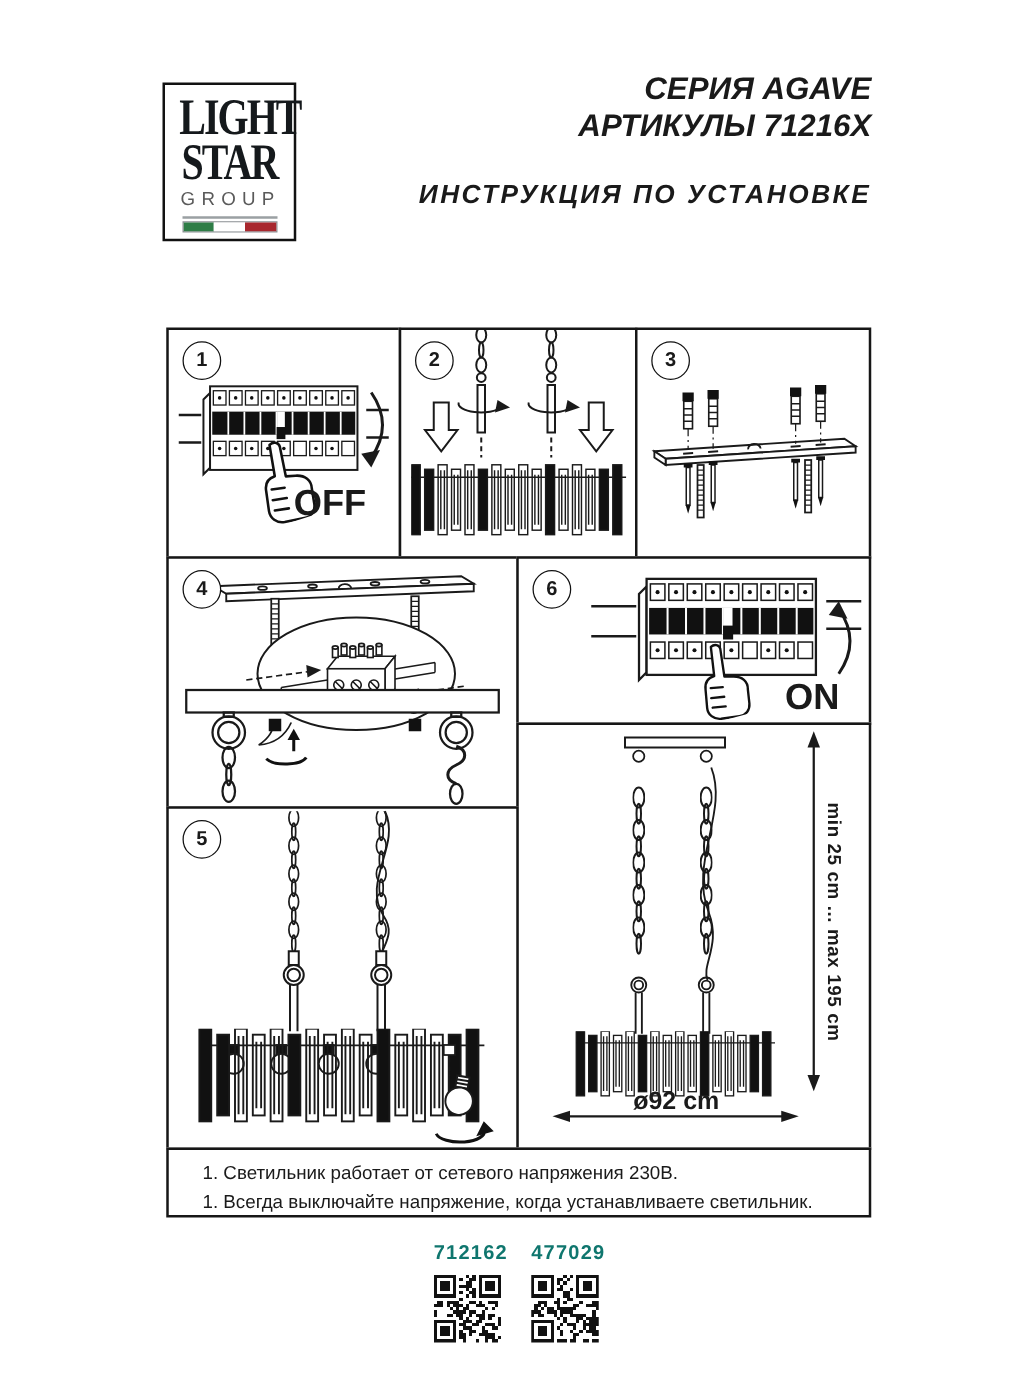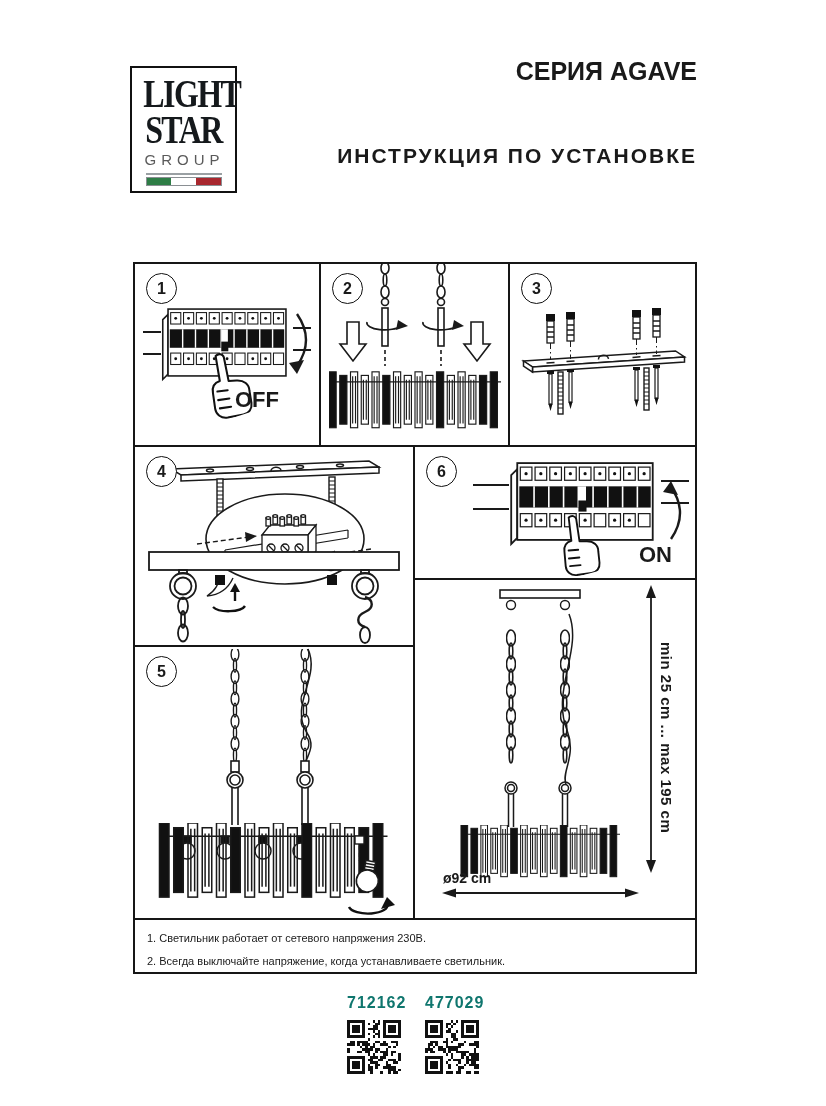--- a/index.html
+++ b/index.html
@@ -9,35 +9,35 @@
   .logo{position:absolute;left:130px;top:66px;width:107px;height:127px;border:2px solid #111;
         box-sizing:border-box;text-align:center;padding-top:7px;background:#fff;}
   .logo-word{font-family:"Liberation Serif",serif;font-weight:bold;font-size:41px;line-height:36px;
         letter-spacing:-2px;transform:scaleX(.78);transform-origin:50% 50%;color:#15191c;}
   .logo-group{font-size:15px;letter-spacing:5px;color:var(--logo_gray,#5a5a5a);margin-top:4px;padding-left:2px;}
   .logo-flag{width:76px;margin:5px auto 0;border-top:2px solid #9aa0a3;padding-top:2px;}
   .flag-stripes{display:flex;height:7px;border:1px solid #8a8f93;}
   .flag-stripes span{flex:1;}
   .fg{background:var(--flag_green,#2e7d46);} .fw{background:var(--flag_white,#fff);} .fr{background:var(--flag_red,#a8272e);}
   
-  .h-block{position:absolute;right:129px;text-align:right;font-weight:bold;}
+  .h-block{position:absolute;right:129px;text-align:right;font-weight:bold;font-style:italic;}
   .h-top{top:56px;font-size:25px;line-height:30px;letter-spacing:0;}
   .h-instr{top:141px;font-size:21px;line-height:30px;}
   .h-instr .l1{letter-spacing:2px;}
   
   .panel{position:absolute;border:2px solid #161616;box-sizing:border-box;background:#fff;}
   .badge{position:absolute;left:11px;top:9px;width:29px;height:29px;border:1.7px solid #111;border-radius:50%;
          display:flex;align-items:center;justify-content:center;font-size:16px;font-weight:bold;z-index:3;background:#fff;}
   .art{position:absolute;left:0;top:0;width:100%;height:100%;}
-  .switch-label{position:absolute;font-size:22px;font-weight:bold;z-index:2;}
+  .switch-label{position:absolute;font-size:29px;font-weight:bold;z-index:2;}
   .vdim-label{position:absolute;left:243px;top:62px;writing-mode:vertical-rl;text-orientation:mixed;
          font-size:15px;font-weight:bold;white-space:nowrap;letter-spacing:.5px;}
-  .hdim-label{position:absolute;left:28px;top:290px;width:196px;text-align:left;font-size:14px;font-weight:bold;}
+  .hdim-label{position:absolute;left:28px;top:290px;width:196px;text-align:center;font-size:20px;font-weight:bold;}
   
-  .notes{padding:7px 12px;font-size:11px;line-height:23px;}
+  .notes{padding:7px 27px;font-size:15px;line-height:23px;}
   
   .footer{position:absolute;left:0;top:994px;width:100%;display:flex;justify-content:center;gap:24px;}
   .product{width:54px;text-align:center;}
   .pcode{font-size:16px;font-weight:bold;letter-spacing:1px;color:#0f766e;margin-bottom:8px;}
   .qr{width:54px;height:54px;margin:0 auto;}
 </style>
 </head>
 <body>
 
 <svg style="position:absolute;width:0;height:0" aria-hidden="true">
@@ -177,20 +177,21 @@
       <div class="flag-stripes">
           <span class="fg"></span>
           <span class="fw"></span>
           <span class="fr"></span>
         </div>
     </div>
   </div>
 
   <div class="h-block h-top">
     <div>СЕРИЯ AGAVE</div>
+    <div>АРТИКУЛЫ 71216X</div>
   </div>
   <div class="h-block h-instr">
     <div class="l1">ИНСТРУКЦИЯ ПО УСТАНОВКЕ</div>
   </div>
 
   <div class="panel" style="left:133px;top:262px;width:188px;height:185px">
     <div class="badge">
         <span>1</span>
       </div>
     <svg class="art" viewBox="0 0 184 181">
@@ -398,21 +399,21 @@
       <g stroke="#1a1a1a" stroke-width="2" fill="none">
         <path d="M58,38 H94 M58,62 H94 M246,34 H274 M246,56 H274"></path>
       </g>
       <use href="#breaker" x="94" y="8" width="152" height="93"></use>
       <g transform="rotate(-15 165 100)">
           <use href="#hand" x="140" y="66" width="52" height="62"></use>
         </g>
       <path d="M256,92 q18,-26 0,-52" stroke="#1a1a1a" stroke-width="2.4" fill="none"></path>
       <polygon points="256,34 263,48 248,45" fill="#1a1a1a"></polygon>
     </svg>
-    <div class="switch-label" style="left:224px;top:95px">ON</div>
+    <div class="switch-label" style="left:213px;top:95px">ON</div>
   </div>
 
   <div class="panel" style="left:413px;top:578px;width:284px;height:342px">
     <svg class="art" viewBox="0 0 280 338">
       <rect x="85" y="10" width="80" height="8" fill="#fff" stroke="#1a1a1a" stroke-width="1.6"></rect>
       <g stroke="#1a1a1a" stroke-width="1.4" fill="none">
         <circle cx="96" cy="25" r="4.5"></circle>
           <circle cx="150" cy="25" r="4.5"></circle>
       </g>
       <use href="#chain" x="91" y="32" width="10" height="170"></use>
@@ -480,21 +481,21 @@
       </g>
       <g>
         <path d="M214,260 a19,8 0 1 0 38,-3" stroke="#111" stroke-width="2.4" fill="none"></path>
         <polygon points="252,250 260,258 246,262" fill="#111"></polygon>
       </g>
     </svg>
   </div>
 
   <div class="panel notes" style="left:133px;top:918px;width:564px;height:56px">
     <div>1. Светильник работает от сетевого напряжения 230В.</div>
-    <div>2. Всегда выключайте напряжение, когда устанавливаете светильник.</div>
+    <div>1. Всегда выключайте напряжение, когда устанавливаете светильник.</div>
   </div>
 
   <div class="footer">
     <div class="product">
       <div class="pcode">712162</div>
       <div class="qr"><svg viewBox="0 0 21 21" width="100%" height="100%" shape-rendering="crispEdges">
             <rect x="10" y="0" width="1" height="1" fill="#111"></rect>
             <rect x="12" y="0" width="1" height="1" fill="#111"></rect>
             <rect x="8" y="1" width="1" height="1" fill="#111"></rect>
             <rect x="11" y="1" width="1" height="1" fill="#111"></rect>

